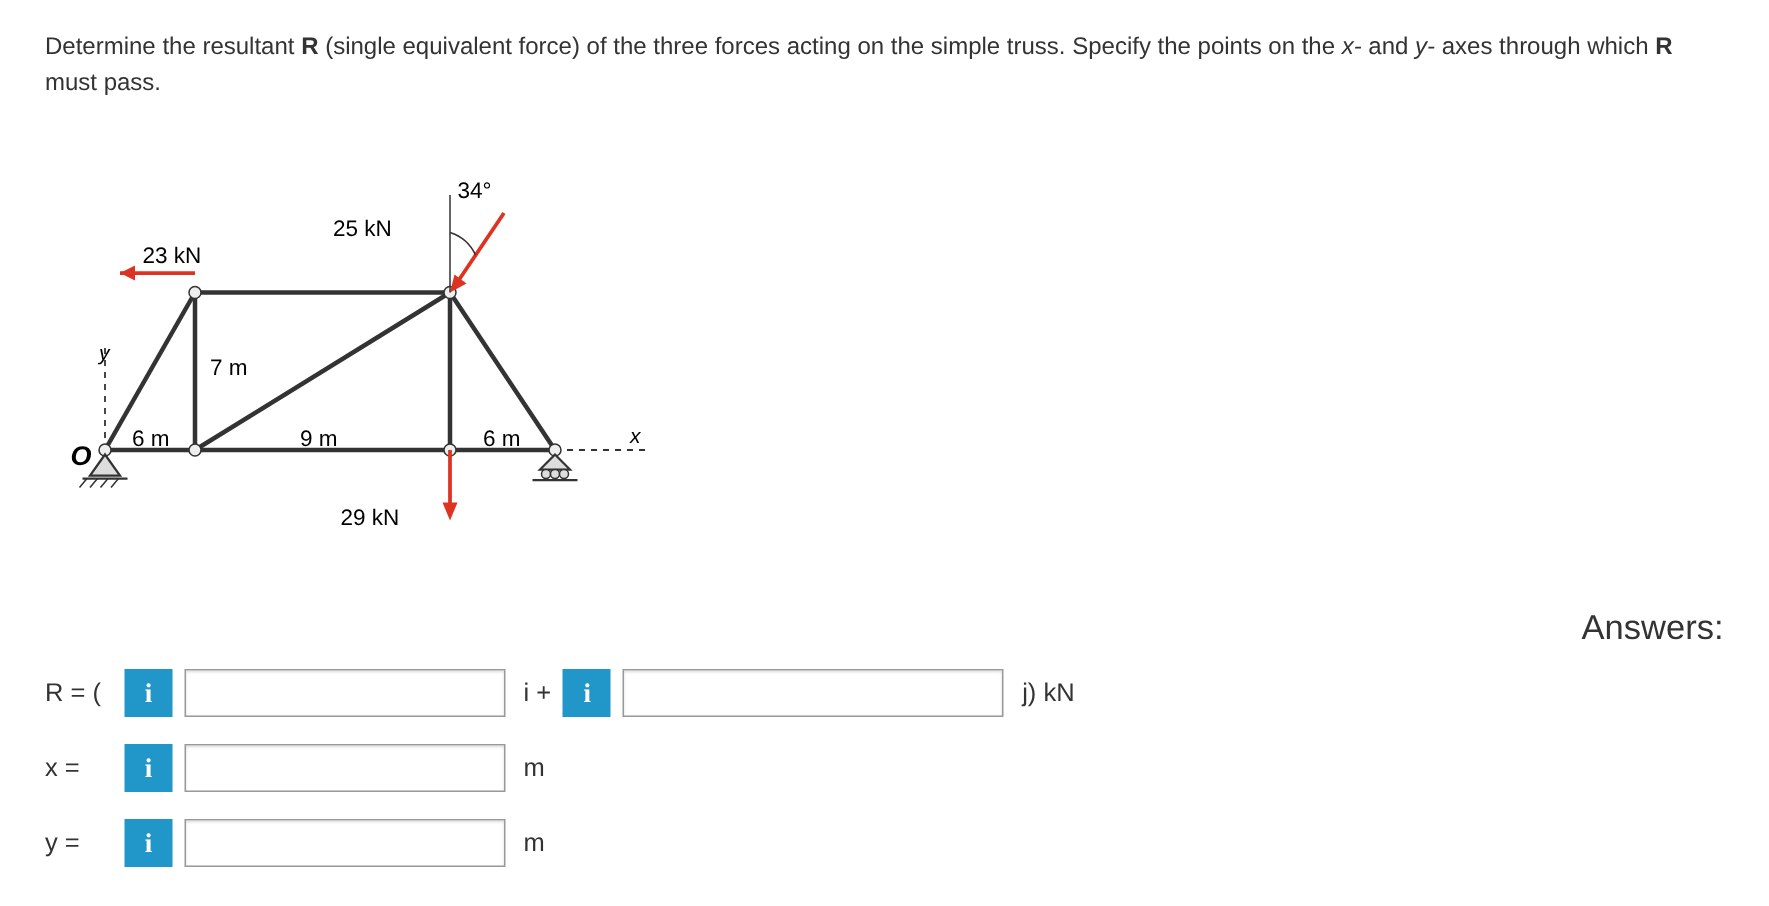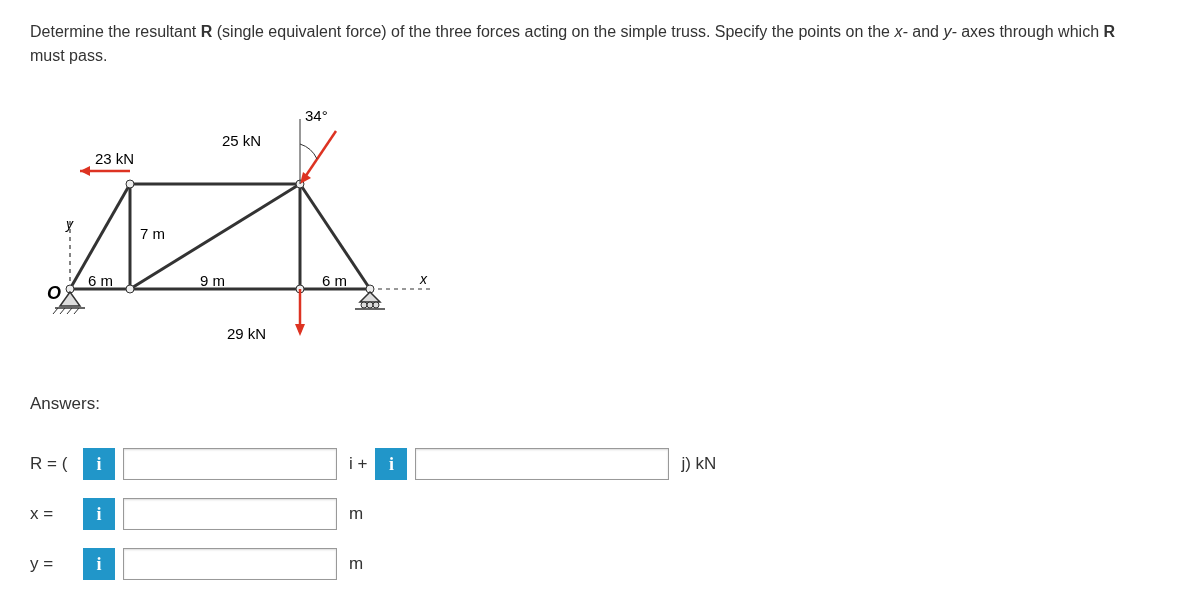--- a/index.html
+++ b/index.html
@@ -4,31 +4,32 @@
   <style>
     body {
       font-family: Arial, sans-serif;
       margin: 0;
       padding: 20px 30px;
       color: #333;
       font-size: 16px;
     }
     .problem-text {
       line-height: 1.5;
-      margin-bottom: 16px;
+      margin-bottom: 27px;
     }
     .diagram {
       width: 420px;
       height: 280px;
       margin-bottom: 30px;
       position: relative;
     }
     .answers-label {
-      margin-bottom: 34px;
-      font-size: 17px;
+      margin-bottom: 14px;
+      font-size: 23px;
+      text-align: right;
     }
     .answer-row {
       display: flex;
       align-items: center;
       margin-bottom: 18px;
       gap: 8px;
     }
     .answer-label {
       min-width: 45px;
       font-size: 17px;

